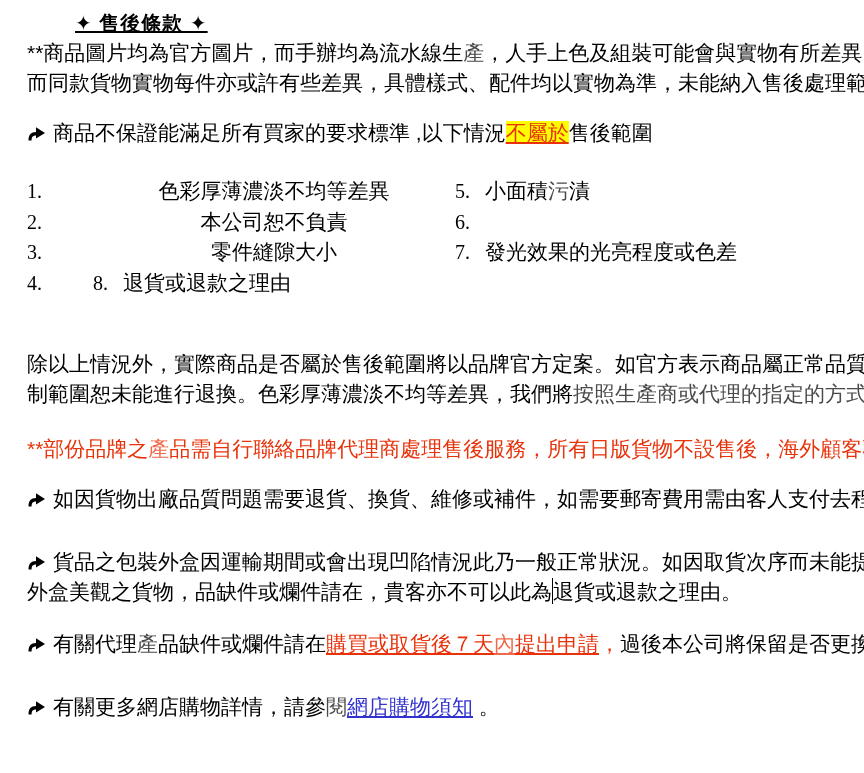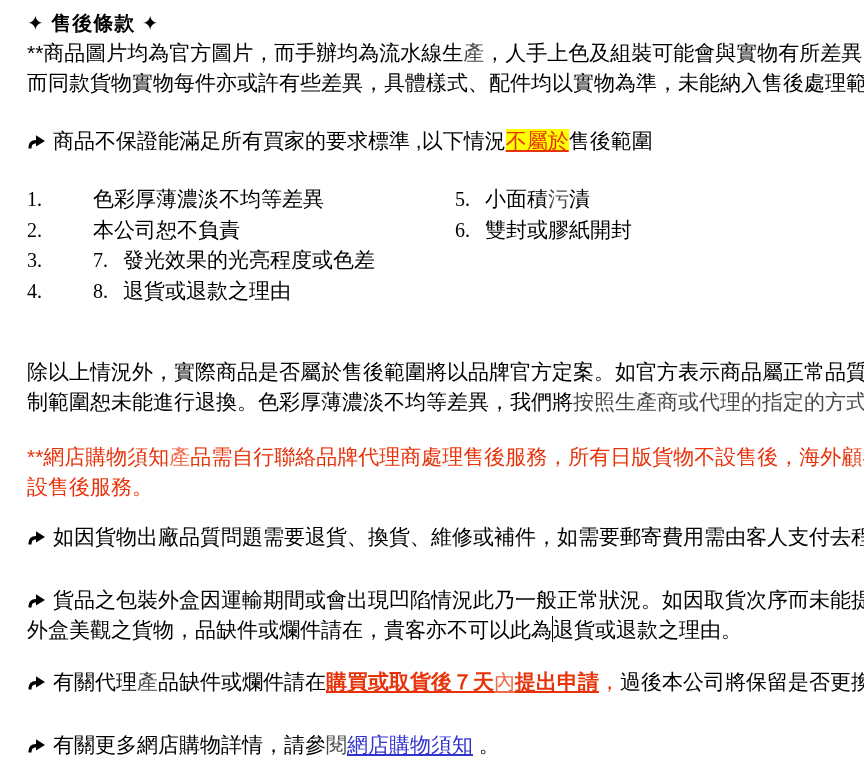--- a/index.html
+++ b/index.html
@@ -26,46 +26,48 @@
   }
   .line{
     font-size:21px;
     line-height:30px;
     white-space:nowrap;
   }
   .title{
     font-size:20px;
     line-height:30px;
     font-weight:bold;
+    text-decoration:underline;
     letter-spacing:1px;
     white-space:nowrap;
+    margin-left:48px;
   }
   .para{margin:0;}
   .intro{margin-top:0;}
-  .notice{margin-top:28px;}
+  .notice{margin-top:20px;}
   .list{margin-top:28px;}
   .decision{margin-top:51px;}
   .brand{margin-top:25px;}
   .returns{margin-top:20px;}
   .packaging{margin-top:33px;}
   .missing{margin-top:22px;}
   .more{margin-top:33px;}
 
   .list-row{
     display:flex;
     font-size:21px;
     line-height:30.5px;
     white-space:nowrap;
   }
   .num{
     font-family:"Liberation Serif","DejaVu Serif",serif;
     font-size:20px;
   }
   .ln{width:66px;flex:0 0 66px;}
-  .lt{width:362px;flex:0 0 362px;}
+  .lt{width:362px;flex:0 0 362px;text-align:center;}
   .rn{width:30px;flex:0 0 30px;}
   .rt{flex:1;}
 
   .arrow{
     display:inline-block;
     width:19px;height:15px;
     margin-right:7px;
     vertical-align:-1px;
   }
   .arrow svg{display:block;width:19px;height:15px;}
@@ -73,21 +75,21 @@
   .seg{}
   .seg-smooth{color:var(--smooth);}
   .seg-red{color:var(--red);}
   .seg-redsmooth{color:var(--redlight);}
   .seg-hl{
     color:var(--red);
     background:var(--yellow);
     text-decoration:underline;
     text-decoration-color:var(--red);
   }
-  .seg-redu{color:var(--red);text-decoration:underline;font-weight:bold;}
+  .seg-redu{color:var(--red);text-decoration:underline;}
   .seg-redusmooth{color:var(--redlight);text-decoration:underline;}
   .seg-link{color:var(--link);text-decoration:underline;cursor:pointer;}
   .seg-cursor{
     display:inline-block;
     width:1px;height:26px;
     background:var(--ink);
     vertical-align:-5px;
   }
 </style>
 </head>
@@ -114,42 +116,41 @@
     <div class="list-row">
       <span class="num ln">1.</span>
       <span class="lt"><span class="seg">色彩厚薄濃淡不均等差異</span></span>
       <span class="num rn">5.</span>
       <span class="rt"><span class="seg">小面積</span><span class="seg seg-smooth">污</span><span class="seg">漬</span></span>
     </div>
     <div class="list-row">
       <span class="num ln">2.</span>
       <span class="lt"><span class="seg">本公司恕不負責</span></span>
       <span class="num rn">6.</span>
-      <span class="rt"><span class="seg">雙封或膠紙開封</span></span>
     </div>
     <div class="list-row">
       <span class="num ln">3.</span>
+      <span class="lt"><span class="seg">零件縫隙大小</span></span>
       <span class="num rn">7.</span>
       <span class="rt"><span class="seg">發光效果的光亮程度或色差</span></span>
     </div>
     <div class="list-row">
       <span class="num ln">4.</span>
       <span class="num rn">8.</span>
       <span class="rt"><span class="seg">退貨或退款之理由</span></span>
     </div>
   </div>
 
   <div class="para decision">
     <div class="line"><span class="seg">除以上情況外，實際商品是否屬於售後範圍將以品牌官方定案。如官方表示商品屬正常品質控</span></div>
     <div class="line"><span class="seg">制範圍恕未能進行退換。色彩厚薄濃淡不均等差異，我們將</span><span class="seg seg-smooth">按照生產商或代理的指定的方式處理。</span></div>
   </div>
 
   <div class="para brand">
-    <div class="line"><span class="seg seg-red">**網店購物須知</span><span class="seg seg-redsmooth">產</span><span class="seg seg-red">品需自行聯絡品牌代理商處理售後服務，所有日版貨物不設售後，海外顧客不</span></div>
-    <div class="line"><span class="seg seg-red">設售後服務。</span></div>
+    <div class="line"><span class="seg seg-red">**部份品牌之</span><span class="seg seg-redsmooth">產</span><span class="seg seg-red">品需自行聯絡品牌代理商處理售後服務，所有日版貨物不設售後，海外顧客不</span></div>
   </div>
 
   <div class="para returns">
     <div class="line">
       <span class="arrow"><svg viewBox="0 0 19 15" xmlns="http://www.w3.org/2000/svg">
             <path d="M1.5,14.5 C1.5,8.5 4,6.2 9,6.0 L9,1.2 L18,6.9 L9,12.6 L9,9.4 C5.5,9.5 4.6,11.2 4.6,14.5 Z" fill="#000"></path>
           </svg></span><span><span class="seg">如因貨物出廠品質問題需要退貨、換貨、維修或補件，如需要郵寄費用需由客人支付去程。</span></span>
     </div>
   </div>
 

